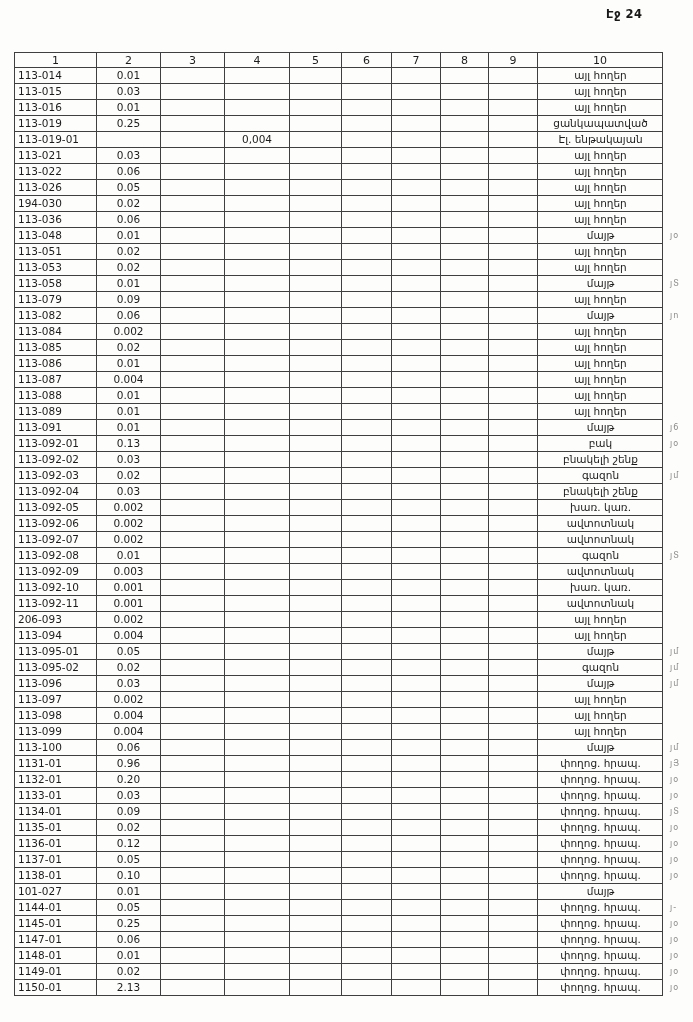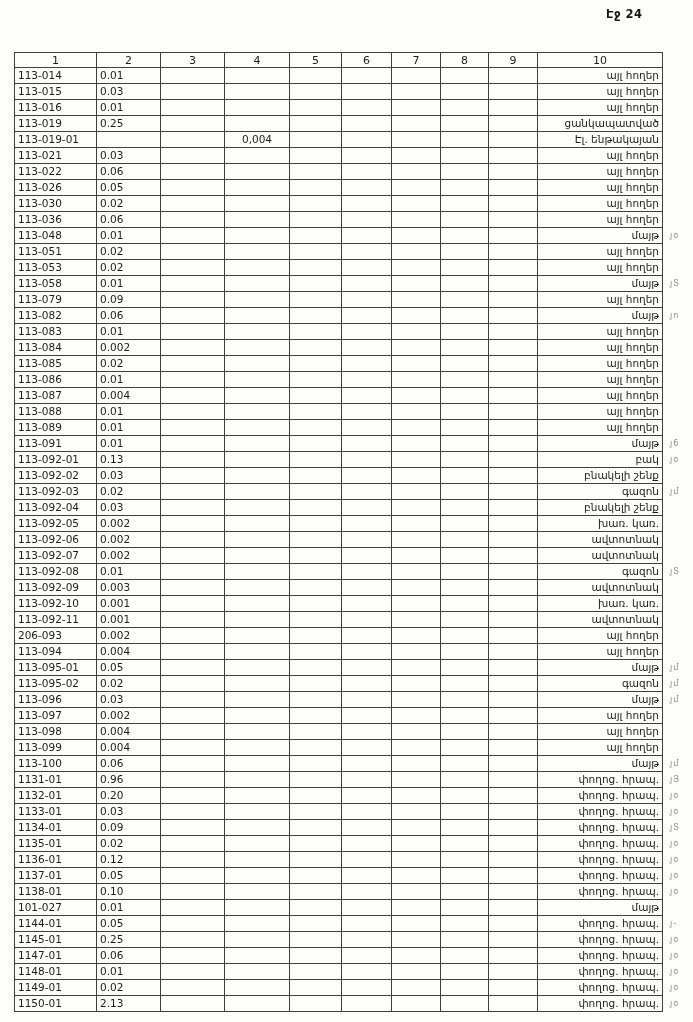--- a/index.html
+++ b/index.html
@@ -37,23 +37,23 @@
     font-family:"DejaVu Sans", sans-serif;
     color:#1c1c1c;
   }
   .doc-table th{
     height:14px;
     font-size:11px;
     font-weight:normal;
     text-align:center;
   }
   td.c-code{text-align:left;}
-  td.c-val{margin-top:44px;}
+  td.c-val{text-align:center;margin-top:44px;}
   td.c-mid{text-align:center;}
-  td.c-use{text-align:right;padding-left:4px;}
+  td.c-use{text-align:center;padding-left:4px;}
   .doc-table th.mark-cell,
   .doc-table td.mark-cell{
     border:none;
     background:transparent;
     font-size:8px;
     color:#8a8a8a;
     text-align:left;
     padding:0 0 0 7px;
     letter-spacing:1px;
   }
@@ -193,21 +193,21 @@
           <td class="c-mid"></td>
           <td class="c-mid"></td>
           <td class="c-mid"></td>
           <td class="c-mid"></td>
           <td class="c-mid"></td>
           <td class="c-mid"></td>
           <td class="c-use">այլ հողեր</td>
           <td class="mark-cell"></td>
         </tr>
         <tr>
-          <td class="c-code">113-030</td>
+          <td class="c-code">194-030</td>
           <td class="c-val">0.02</td>
           <td class="c-mid"></td>
           <td class="c-mid"></td>
           <td class="c-mid"></td>
           <td class="c-mid"></td>
           <td class="c-mid"></td>
           <td class="c-mid"></td>
           <td class="c-mid"></td>
           <td class="c-use">այլ հողեր</td>
           <td class="mark-cell"></td>
@@ -295,33 +295,20 @@
           <td class="c-val">0.06</td>
           <td class="c-mid"></td>
           <td class="c-mid"></td>
           <td class="c-mid"></td>
           <td class="c-mid"></td>
           <td class="c-mid"></td>
           <td class="c-mid"></td>
           <td class="c-mid"></td>
           <td class="c-use">մայթ</td>
           <td class="mark-cell">յո</td>
-        </tr>
-        <tr>
-          <td class="c-code">113-083</td>
-          <td class="c-val">0.01</td>
-          <td class="c-mid"></td>
-          <td class="c-mid"></td>
-          <td class="c-mid"></td>
-          <td class="c-mid"></td>
-          <td class="c-mid"></td>
-          <td class="c-mid"></td>
-          <td class="c-mid"></td>
-          <td class="c-use">այլ հողեր</td>
-          <td class="mark-cell"></td>
         </tr>
         <tr>
           <td class="c-code">113-084</td>
           <td class="c-val">0.002</td>
           <td class="c-mid"></td>
           <td class="c-mid"></td>
           <td class="c-mid"></td>
           <td class="c-mid"></td>
           <td class="c-mid"></td>
           <td class="c-mid"></td>

